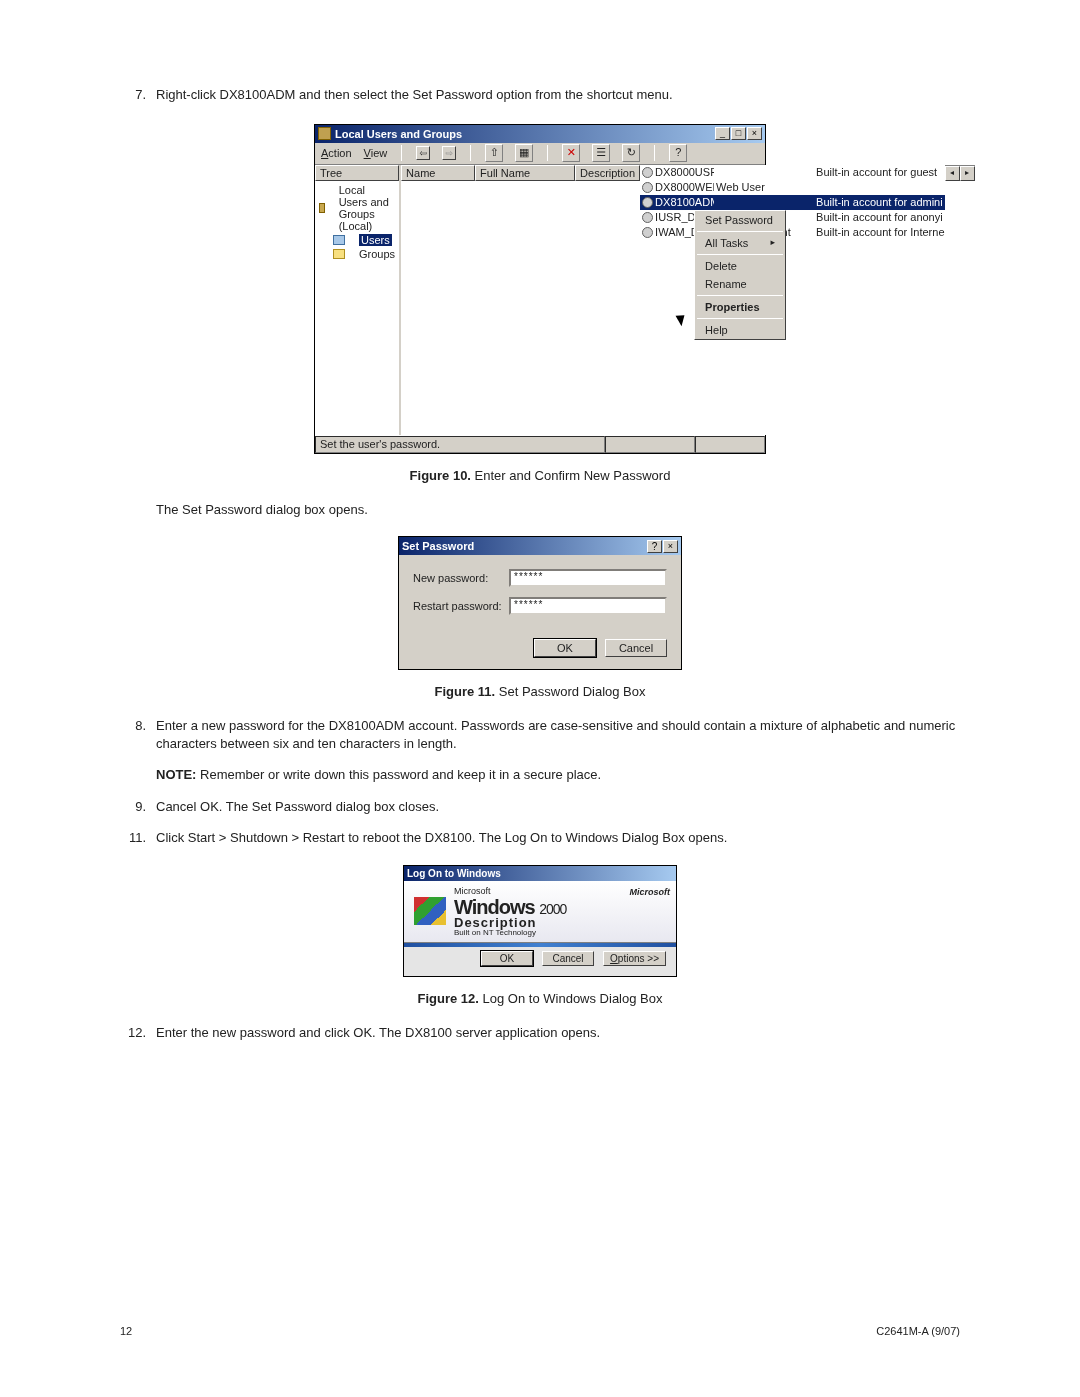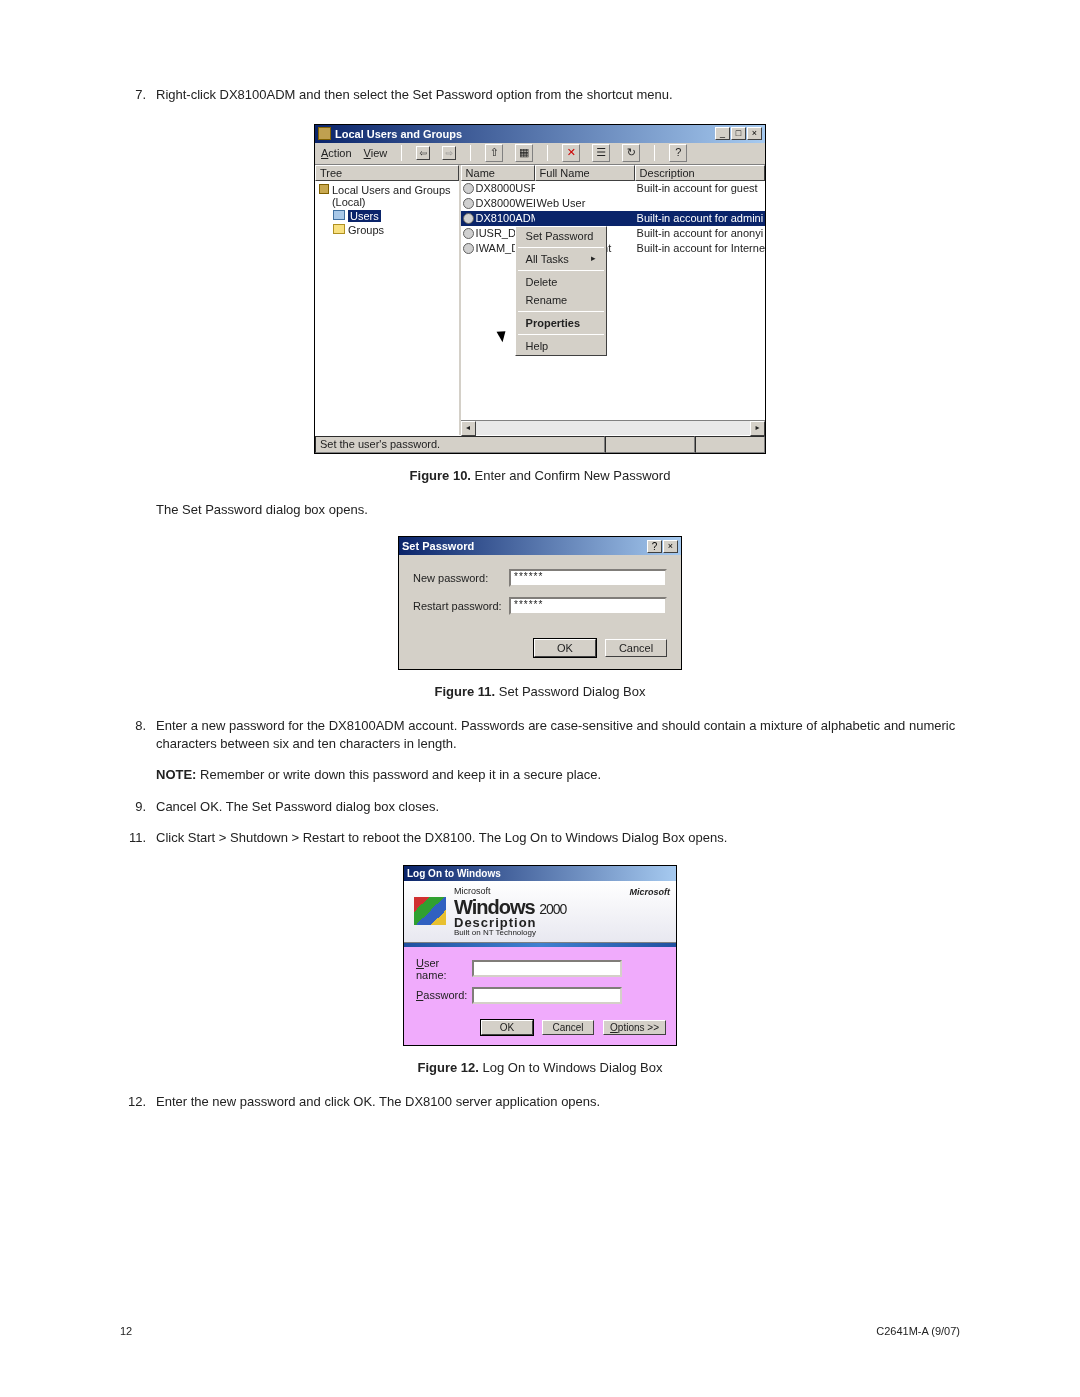--- a/index.html
+++ b/index.html
@@ -120,26 +120,26 @@
     display:flex; flex-direction:column;
   }
   .pane-hdr {
     background:#d4d0c8;
     border: 1px solid #fff;
     border-right-color:#404040; border-bottom-color:#404040;
     padding: 1px 4px;
     height:16px;
   }
   .tree-content { flex:1; padding:2px 4px; }
-  .tree-row { display:flex; align-items:flex-start; gap:3px; padding:1px 0;}
+  .tree-row { display:flex; align-items:center; gap:14px; padding:1px 0;}
   .tree-icon-book { width:12px;height:10px;background:#c8a850;border:1px solid #806000; }
   .tree-icon-folder { width:12px;height:10px;background:#f8e080;border:1px solid #b09020; }
   .tree-icon-folder.open { background:#a8c8e8; border-color:#4070a0; }
   .indent1 { margin-left:14px; }
-  .list-pane { flex:1; display:flex; flex-direction:column; position:relative; }
+  .list-pane { flex:1; display:flex; position:relative; }
   .list-hdrs { display:flex; background:#d4d0c8; height:16px; }
   .list-hdr {
     border:1px solid #fff;
     border-right-color:#404040; border-bottom-color:#404040;
     padding:1px 4px; font-size:11px;
   }
   .list-rows { flex:1; position:relative; background:#fff; overflow:hidden;}
   .lr { display:flex; align-items:center; height:15px; }
   .lr .c1 { width:74px; padding-left:2px; display:flex; align-items:center; gap:2px; white-space:nowrap; overflow:hidden;}
   .lr .c2 { width:100px; padding-left:2px; white-space:nowrap;}
@@ -212,21 +212,21 @@
     text-align:center; margin-left:6px;
     font-size:11px;
   }
   .winbtn.default { box-shadow: 0 0 0 1px #000; }
 
   
   .fig12 {
     width: 274px;
     margin: 18px auto 0 auto;
     border:1px solid #000;
-    background:#f0abfc;
+    background:#e5e5e5;
     font-family: Tahoma, Arial, sans-serif;
     font-size:11px;
   }
   .fig12 .banner {
     height:62px;
     background: linear-gradient(to bottom, #fff, #e8e8f0);
     border-bottom:1px solid #808080;
     position:relative;
     display:flex; align-items:center;
     padding-left:10px;
@@ -450,30 +450,20 @@
     <div class="flag"></div>
     <div class="brand">
       <div class="ms">Microsoft</div>
       <div class="wn"><span>Windows</span> <span class="yr">2000</span></div>
       <div class="pro">Description</div>
       <div class="nt">Built on NT Technology</div>
     </div>
     <div class="mscorp">Microsoft</div>
   </div>
   <div class="stripe"></div>
-  <div class="dlgbody">
-    <div class="frow">
-      <span class="flab"><u>U</u>ser name:</span>
-      <span class="finp"></span>
-    </div>
-    <div class="frow">
-      <span class="flab"><u>P</u>assword:</span>
-      <span class="finp"></span>
-    </div>
-  </div>
   <div class="btnrow">
     <span class="winbtn default">OK</span>
     <span class="winbtn">Cancel</span>
     <span class="winbtn"><u>O</u>ptions &gt;&gt;</span>
   </div>
 </div>
 
 <div class="figcap">
   <b>Figure 12.</b><span>  Log On to Windows Dialog Box</span>
 </div>

